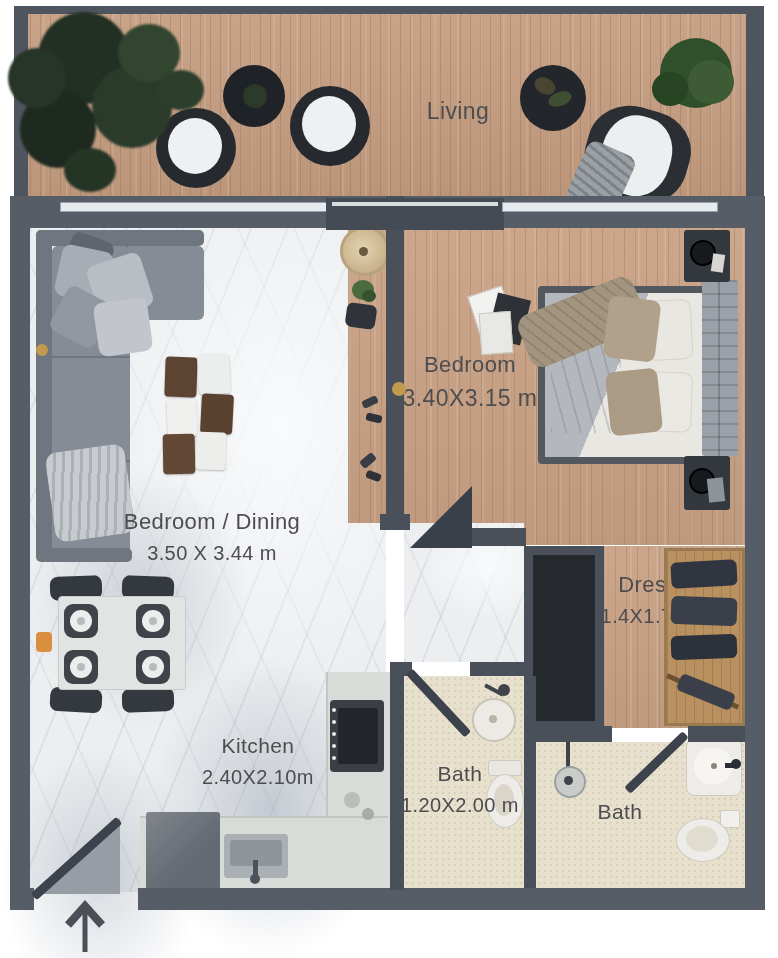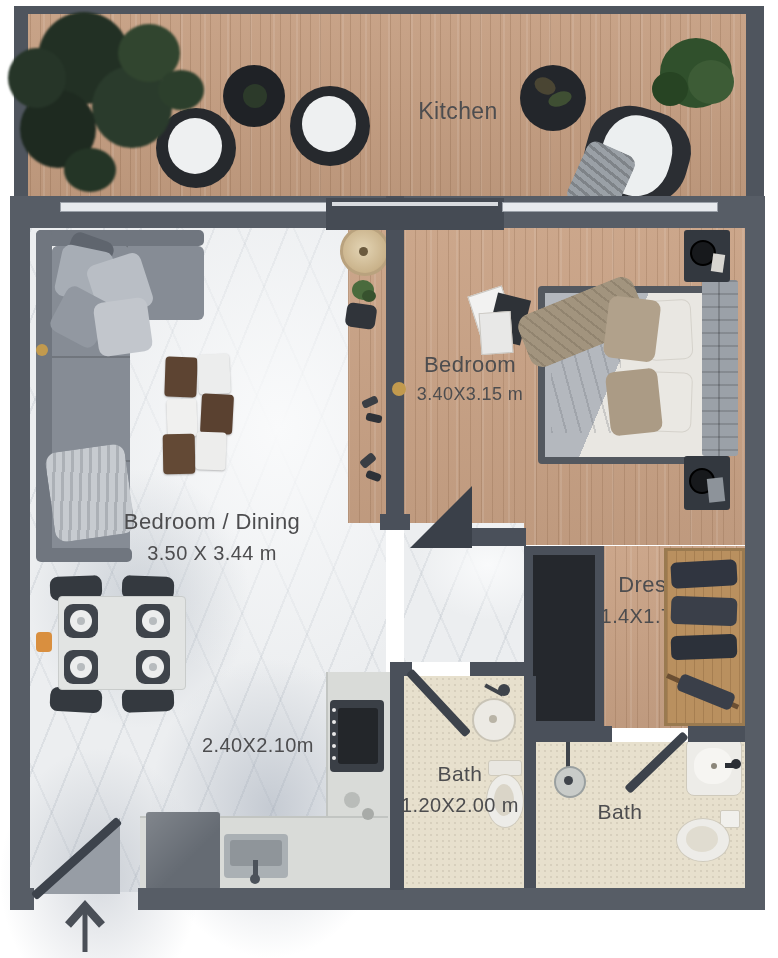--- a/index.html
+++ b/index.html
@@ -38,21 +38,21 @@
 <body>
 
 <div class="fp">
 
   <div class="a wood" style="left:20px;top:8px;width:730px;height:192px;z-index:1"></div>
   <div class="a" style="left:14px;top:6px;width:736px;height:8px;background:#4f555e;z-index:3"></div>
   <div class="a" style="left:14px;top:6px;width:14px;height:192px;background:#4f555e;z-index:3"></div>
   <div class="a" style="left:746px;top:6px;width:18px;height:192px;background:#4f555e;z-index:3"></div>
 
   <div class="lbl" style="left:458px;top:94px">
-    <div class="rn" style="font-size:23px">Kitchen</div>
+    <div class="rn" style="font-size:23px">Living</div>
   </div>
 
   <div class="a" style="z-index:2">
     <div class="blob" style="left:156px;top:108px;width:80px;height:80px;background:#26292d"></div>
     <div class="blob" style="left:168px;top:118px;width:54px;height:56px;background:#eef0f1"></div>
   </div>
   <div class="a" style="z-index:2">
     <div class="blob" style="left:290px;top:86px;width:80px;height:80px;background:#26292d"></div>
     <div class="blob" style="left:302px;top:96px;width:54px;height:56px;background:#eef0f1"></div>
   </div>
@@ -167,20 +167,21 @@
         <b></b>
       </div>
     <div class="plate" style="left:136px;top:650px;z-index:3">
         <i></i>
         <b></b>
       </div>
     <div class="a" style="left:36px;top:632px;width:16px;height:20px;background:#d98f3f;border-radius:4px;z-index:3"></div>
   </div>
 
   <div class="lbl" style="left:258px;top:730px">
+    <div class="rn" style="font-size:21px">Kitchen</div>
     <div class="rd">2.40X2.10m</div>
   </div>
   <div class="a" style="left:326px;top:672px;width:62px;height:220px;background:#d9dbd8;border-left:2px solid #c2c5c2;z-index:2"></div>
   <div class="a" style="left:330px;top:700px;width:54px;height:72px;background:#3a3f46;border-radius:4px;z-index:3">
     <div class="a" style="left:8px;top:8px;width:40px;height:56px;background:#23262a;border-radius:3px"></div>
     <div class="blob" style="left:2px;top:8px;width:4px;height:4px;background:#e8e8e8"></div>
     <div class="blob" style="left:2px;top:20px;width:4px;height:4px;background:#e8e8e8"></div>
     <div class="blob" style="left:2px;top:32px;width:4px;height:4px;background:#e8e8e8"></div>
     <div class="blob" style="left:2px;top:44px;width:4px;height:4px;background:#e8e8e8"></div>
     <div class="blob" style="left:2px;top:56px;width:4px;height:4px;background:#e8e8e8"></div>
@@ -198,21 +199,21 @@
   <div class="a" style="left:34px;top:818px;width:86px;height:76px;background:#979da5;clip-path:polygon(0 100%,100% 0,100% 100%);z-index:4"></div>
   <div class="leaf" style="left:72px;top:801px;width:9px;height:115px;transform:rotate(48deg)"></div>
   <svg class="a" style="left:50px;top:898px;z-index:6" width="70" height="58" viewBox="0 0 70 58">
     <path d="M35 54 L35 12" stroke="#4a4f57" stroke-width="5" fill="none"></path>
     <path d="M18 27 L35 8 L52 27" fill="none" stroke="#4a4f57" stroke-width="8"></path>
   </svg>
 
   <div class="a wood2" style="left:404px;top:228px;width:341px;height:317px;z-index:1"></div>
   <div class="lbl" style="left:470px;top:348px">
     <div class="rn">Bedroom</div>
-    <div class="rd" style="font-size:18px">3.40X3.15 m</div>
+    <div class="rd" style="font-size:23px">3.40X3.15 m</div>
   </div>
   <div class="blob" style="left:392px;top:382px;width:14px;height:14px;background:#c29a4e;z-index:6"></div>
 
   <div class="a" style="left:538px;top:286px;width:166px;height:164px;border:7px solid #53585f;border-radius:4px;background:linear-gradient(113deg,#b4b8be 0 44%,#e9e7e2 44%);z-index:2">
     <div class="a" style="left:6px;top:10px;width:70px;height:130px;background-image:repeating-linear-gradient(75deg,rgba(90,95,103,.22) 0 2px,transparent 2px 14px)"></div>
   </div>
   <div class="a" style="left:520px;top:294px;width:124px;height:56px;background:#a2947e;border-radius:14px;transform:rotate(-22deg);z-index:3;background-image:repeating-linear-gradient(60deg,rgba(70,60,45,.18) 0 2px,transparent 2px 9px)"></div>
   <div class="pillow" style="left:646px;top:300px;width:44px;height:58px;background:#e9e7e2;border:1px solid #d5d2cb;transform:rotate(-3deg);z-index:3"></div>
   <div class="pillow" style="left:646px;top:372px;width:44px;height:58px;background:#eae8e3;border:1px solid #d5d2cb;transform:rotate(2deg);z-index:3"></div>
   <div class="pillow" style="left:606px;top:298px;width:52px;height:62px;background:#b1a18b;transform:rotate(7deg);z-index:4"></div>

